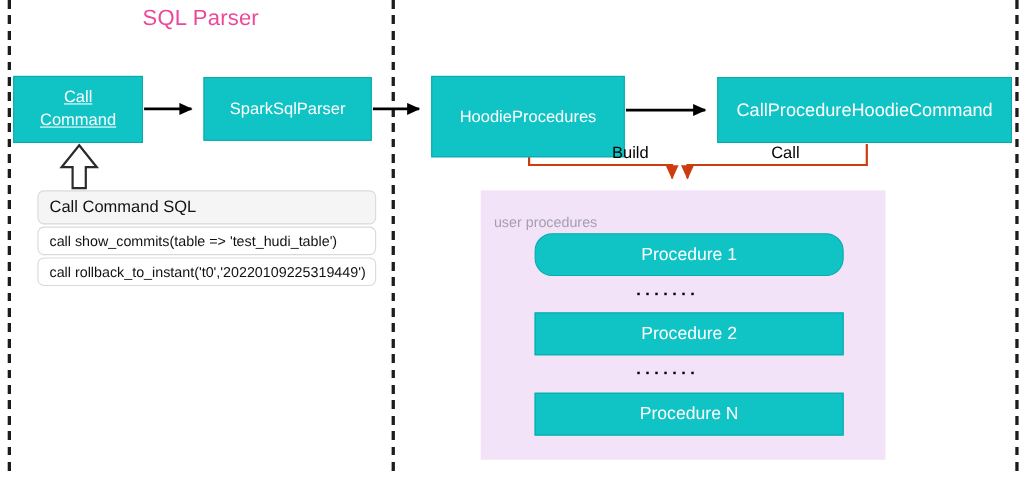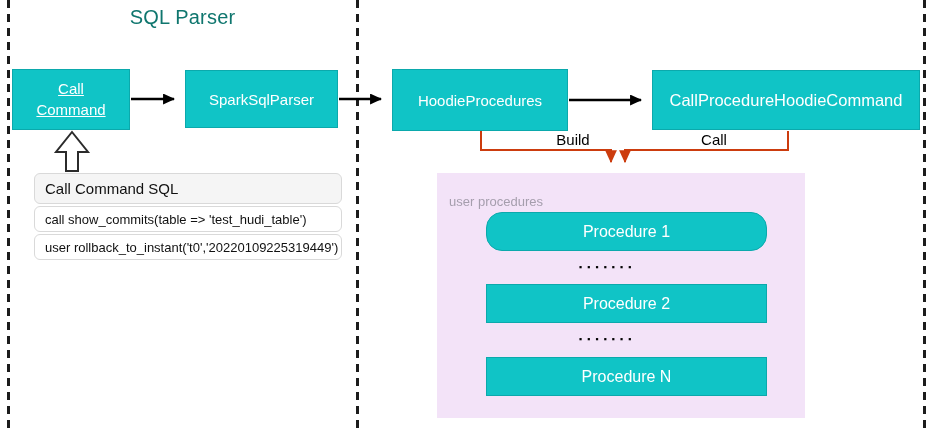--- a/index.html
+++ b/index.html
@@ -10,35 +10,35 @@
   
   .dashed{
     position:absolute;top:0;width:3px;height:430px;
     background:repeating-linear-gradient(to bottom,#1c1c1c 0 8px,transparent 8px 14px);
   }
   #d-left{left:7px;}
   #d-mid{left:356px;}
   #d-right{left:923px;}
 
   .region-title{
-    position:absolute;top:6px;font-size:20px;color:#0f766e;text-align:center;letter-spacing:.2px;
+    position:absolute;top:6px;font-size:20px;color:#ec4899;text-align:center;letter-spacing:.2px;
   }
   #t-sql{left:8px;width:349px;}
   #t-proc{left:357px;width:567px;}
 
   
   .node{
     position:absolute;background:#10c4c6;border:1px solid #0ba9ac;
     display:flex;align-items:center;justify-content:center;
     color:#ffffff;font-size:15px;text-align:center;box-sizing:border-box;
   }
   #n-call-command{left:12px;top:69px;width:118px;height:61px;}
   #n-call-command span{display:block;max-width:82px;line-height:1.35;text-decoration:underline;}
   #n-spark{left:185px;top:70px;width:153px;height:58px;}
-  #n-hoodie{left:392px;top:69px;width:176px;height:62px;text-align:center;}
+  #n-hoodie{left:392px;top:69px;width:176px;height:74px;text-align:center;}
   #n-cphc{left:652px;top:70px;width:268px;height:60px;font-size:16.5px;}
 
   
   .edge-label{position:absolute;font-size:15px;color:#000;text-align:center;width:60px;top:131px;}
   #lbl-build{left:543px;}
   #lbl-call{left:684px;}
 
   
   #wires{position:absolute;left:0;top:0;width:932px;height:443px;pointer-events:none;}
 
@@ -117,21 +117,21 @@
   <div class="node" id="n-cphc">
     <span>CallProcedureHoodieCommand</span>
   </div>
 
   <div class="edge-label" id="lbl-build">Build</div>
   <div class="edge-label" id="lbl-call">Call</div>
 
   <div class="sqlbox">
     <div class="sql-cell sql-header">Call Command SQL</div>
     <div class="sql-cell">call show_commits(table =&gt; 'test_hudi_table')</div>
-    <div class="sql-cell">user rollback_to_instant('t0','20220109225319449')</div>
+    <div class="sql-cell">call rollback_to_instant('t0','20220109225319449')</div>
   </div>
 
   <div class="panel">
     <div class="panel-label">user procedures</div>
     <div class="proc" id="proc-1">Procedure 1</div>
     <div class="dots" id="dots-1">▪▪▪▪▪▪▪</div>
     <div class="proc" id="proc-2">Procedure 2</div>
     <div class="dots" id="dots-2">▪▪▪▪▪▪▪</div>
     <div class="proc" id="proc-n">Procedure N</div>
   </div>

